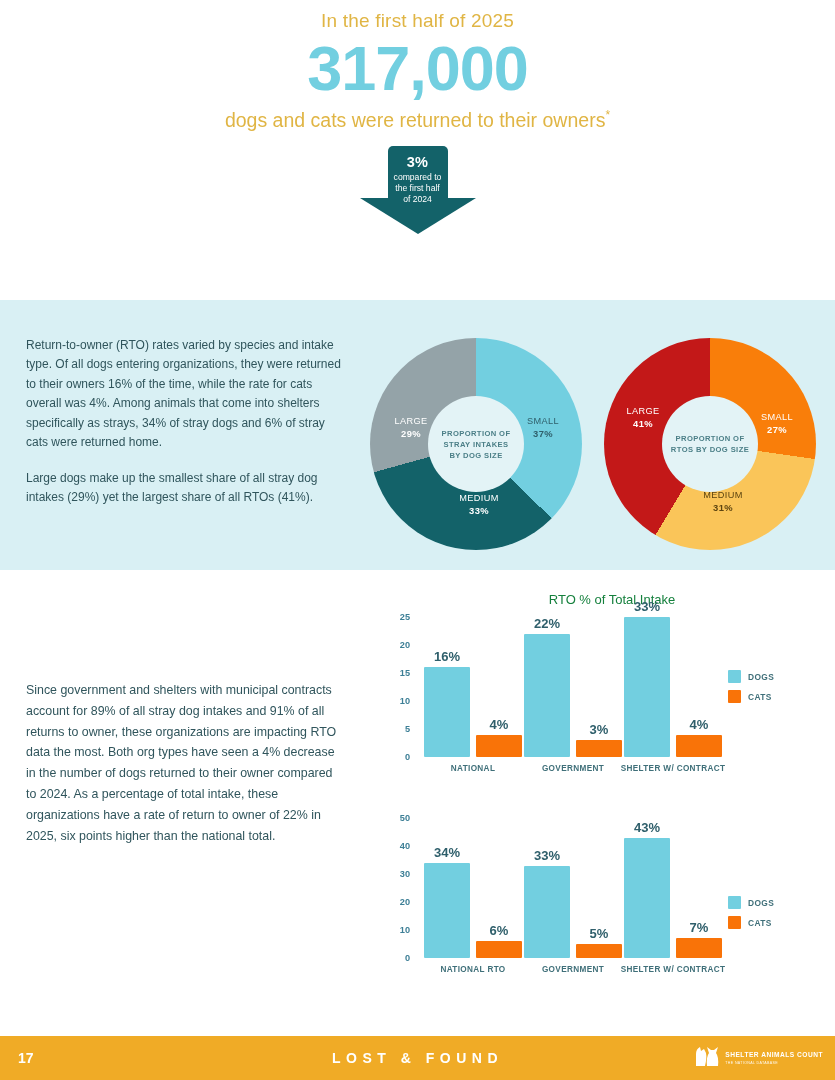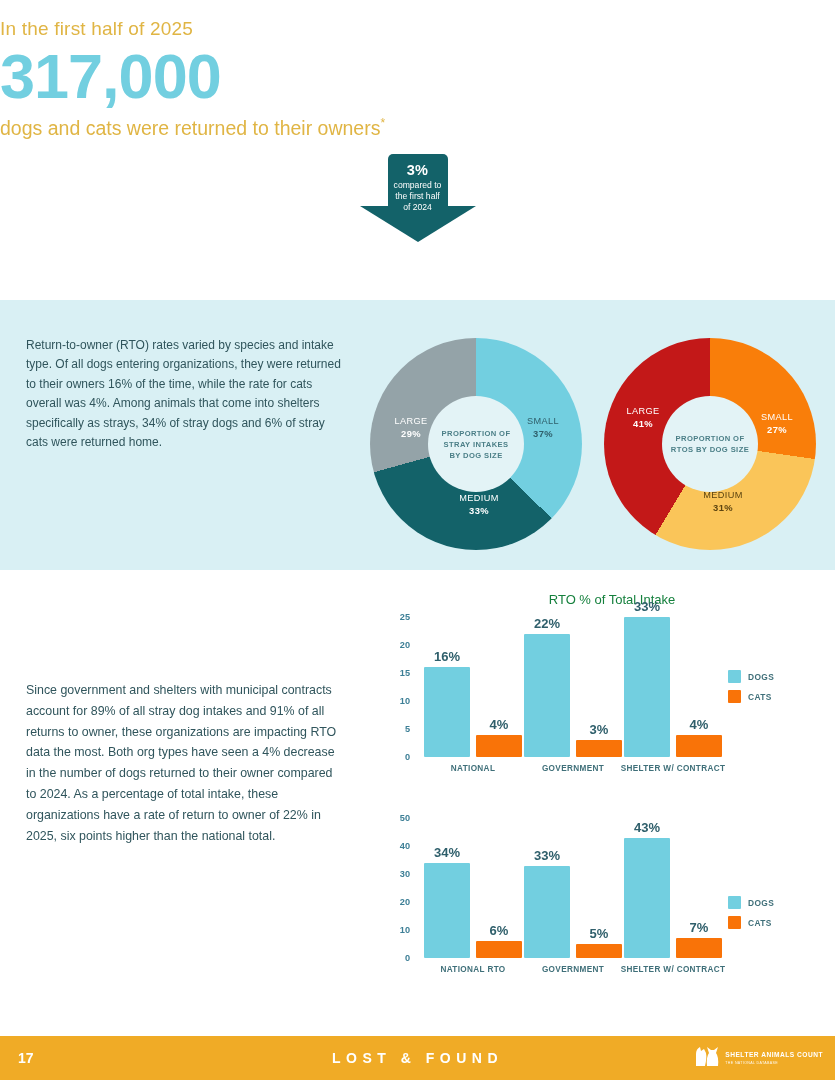--- a/index.html
+++ b/index.html
@@ -5,21 +5,21 @@
   * { box-sizing: border-box; margin: 0; padding: 0; }
   html, body {
     width: 835px; height: 1080px;
     background: #ffffff;
     font-family: "Liberation Sans", sans-serif;
     overflow: hidden;
   }
   .page { position: relative; width: 835px; height: 1080px; background:#fff; }
 
   
-  .hero { padding-top: 18px; text-align: left; }
+  .hero { padding-top: 10px; text-align: center; }
   .hero-eyebrow {
     color: #e0b544; font-size: 19px; letter-spacing: .2px; font-weight: 400;
   }
   .hero-number {
     color: #72cfe0; font-size: 63px; font-weight: 700; line-height: 1.02;
     letter-spacing: -1px; margin-top: 4px;
   }
   .hero-sub {
     color: #e0b544; font-size: 19.5px; margin-top: 8px; position: relative;
   }
@@ -163,20 +163,21 @@
           <span>the first half</span><br>
           <span>of 2024</span>
         </div>
       </div>
     </div>
   </div>
 
   <div class="panel">
     <div class="panel-text">
       <p>Return-to-owner (RTO) rates varied by species and intake type. Of all dogs entering organizations, they were returned to their owners 16% of the time, while the rate for cats overall was 4%. Among animals that come into shelters specifically as strays, 34% of stray dogs and 6% of stray cats were returned home.</p>
+      <p>Large dogs make up the smallest share of all stray dog intakes (29%) yet the largest share of all RTOs (41%).</p>
     </div>
 
     <div class="donut" id="donut0" style="left:370px; top:38px;">
       <div class="ring" id="ring0" style="background: conic-gradient(rgb(114, 207, 224) 0deg, rgb(114, 207, 224) 134.545deg, rgb(19, 98, 105) 134.545deg, rgb(19, 98, 105) 254.545deg, rgb(148, 163, 168) 254.545deg, rgb(148, 163, 168) 360deg);"></div>
       <div class="hole">
         <span>
           <span>PROPORTION OF</span><br>
           <span>STRAY INTAKES</span><br>
           <span>BY DOG SIZE</span>
         </span>

